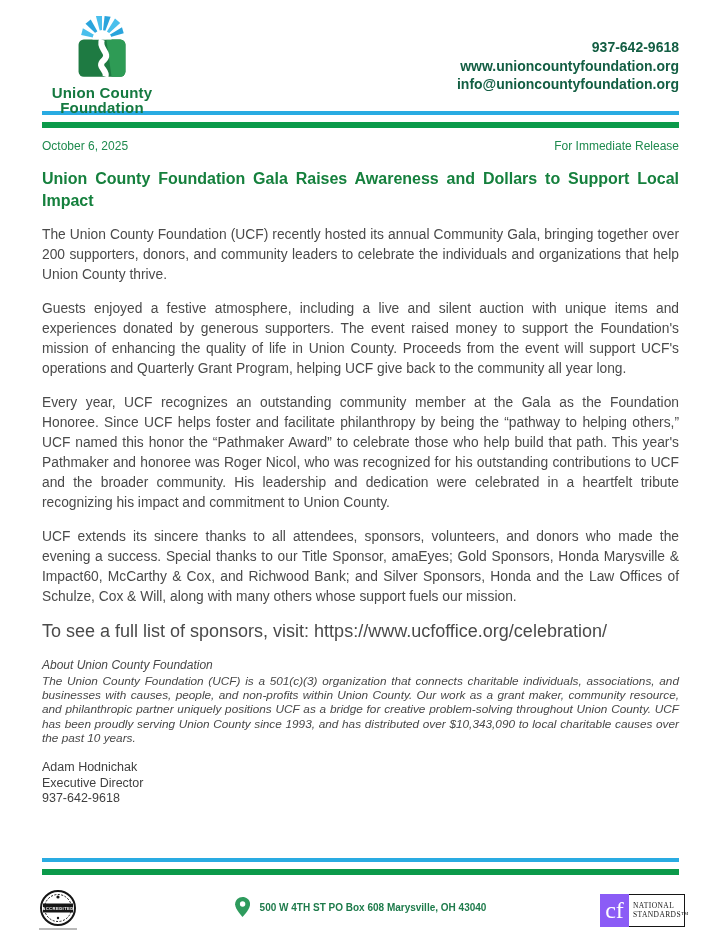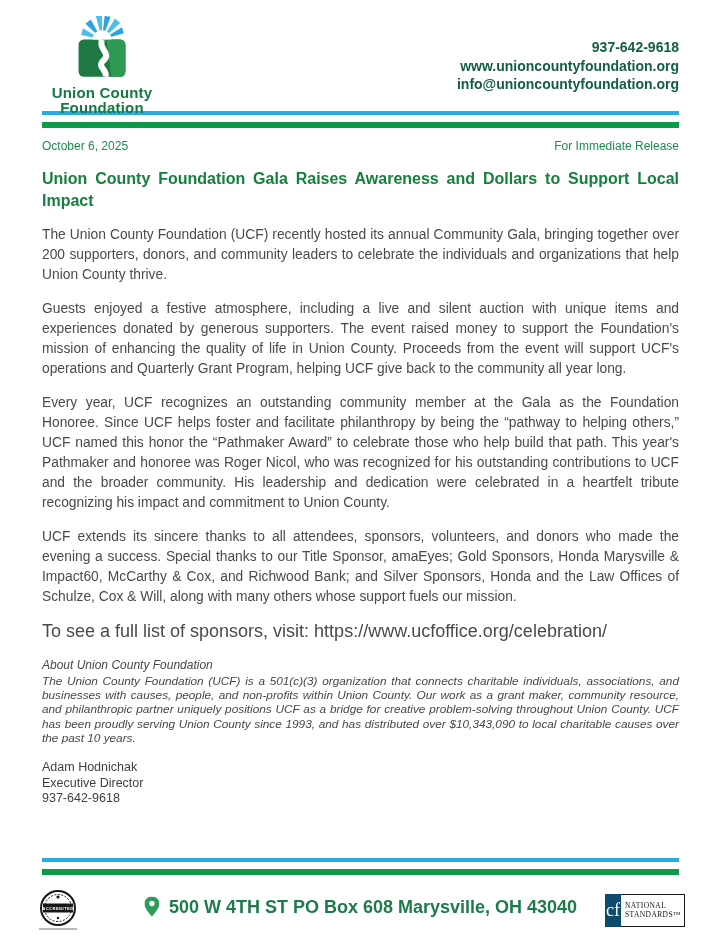--- a/index.html
+++ b/index.html
@@ -106,39 +106,40 @@
     align-items: center;
   }
   .seal-block { display: flex; flex-direction: column; align-items: center; width: 44px; }
   .seal-caption { margin-top: 2px; width: 38px; height: 2px; background: #b9b9b9; }
   .address-block {
     position: absolute;
     left: 50%;
     top: 50%;
     transform: translate(-50%, -50%);
     display: flex;
+    align-items: center;
     gap: 10px;
     color: #1E7B4B;
     font-weight: bold;
-    font-size: 18px;
+    font-size: 10px;
     white-space: nowrap;
   }
   .cf-badge { display: flex; align-items: stretch; height: 33px; }
   .cf-black {
-    width: 16px;
-    background: #0c4a6e;
+    width: 29px;
+    background: #8b5cf6;
     color: #ffffff;
     font-family: "Liberation Serif", serif;
-    font-size: 18px;
+    font-size: 24px;
     display: flex;
     align-items: center;
     justify-content: center;
   }
   .cf-text-box {
-    width: 64px;
+    width: 56px;
     border: 1.5px solid #161616;
     border-left: none;
     background: #ffffff;
     display: flex;
     flex-direction: column;
     justify-content: center;
     padding-left: 4px;
     font-family: "Liberation Serif", serif;
     font-size: 7.5px;
     line-height: 9px;

